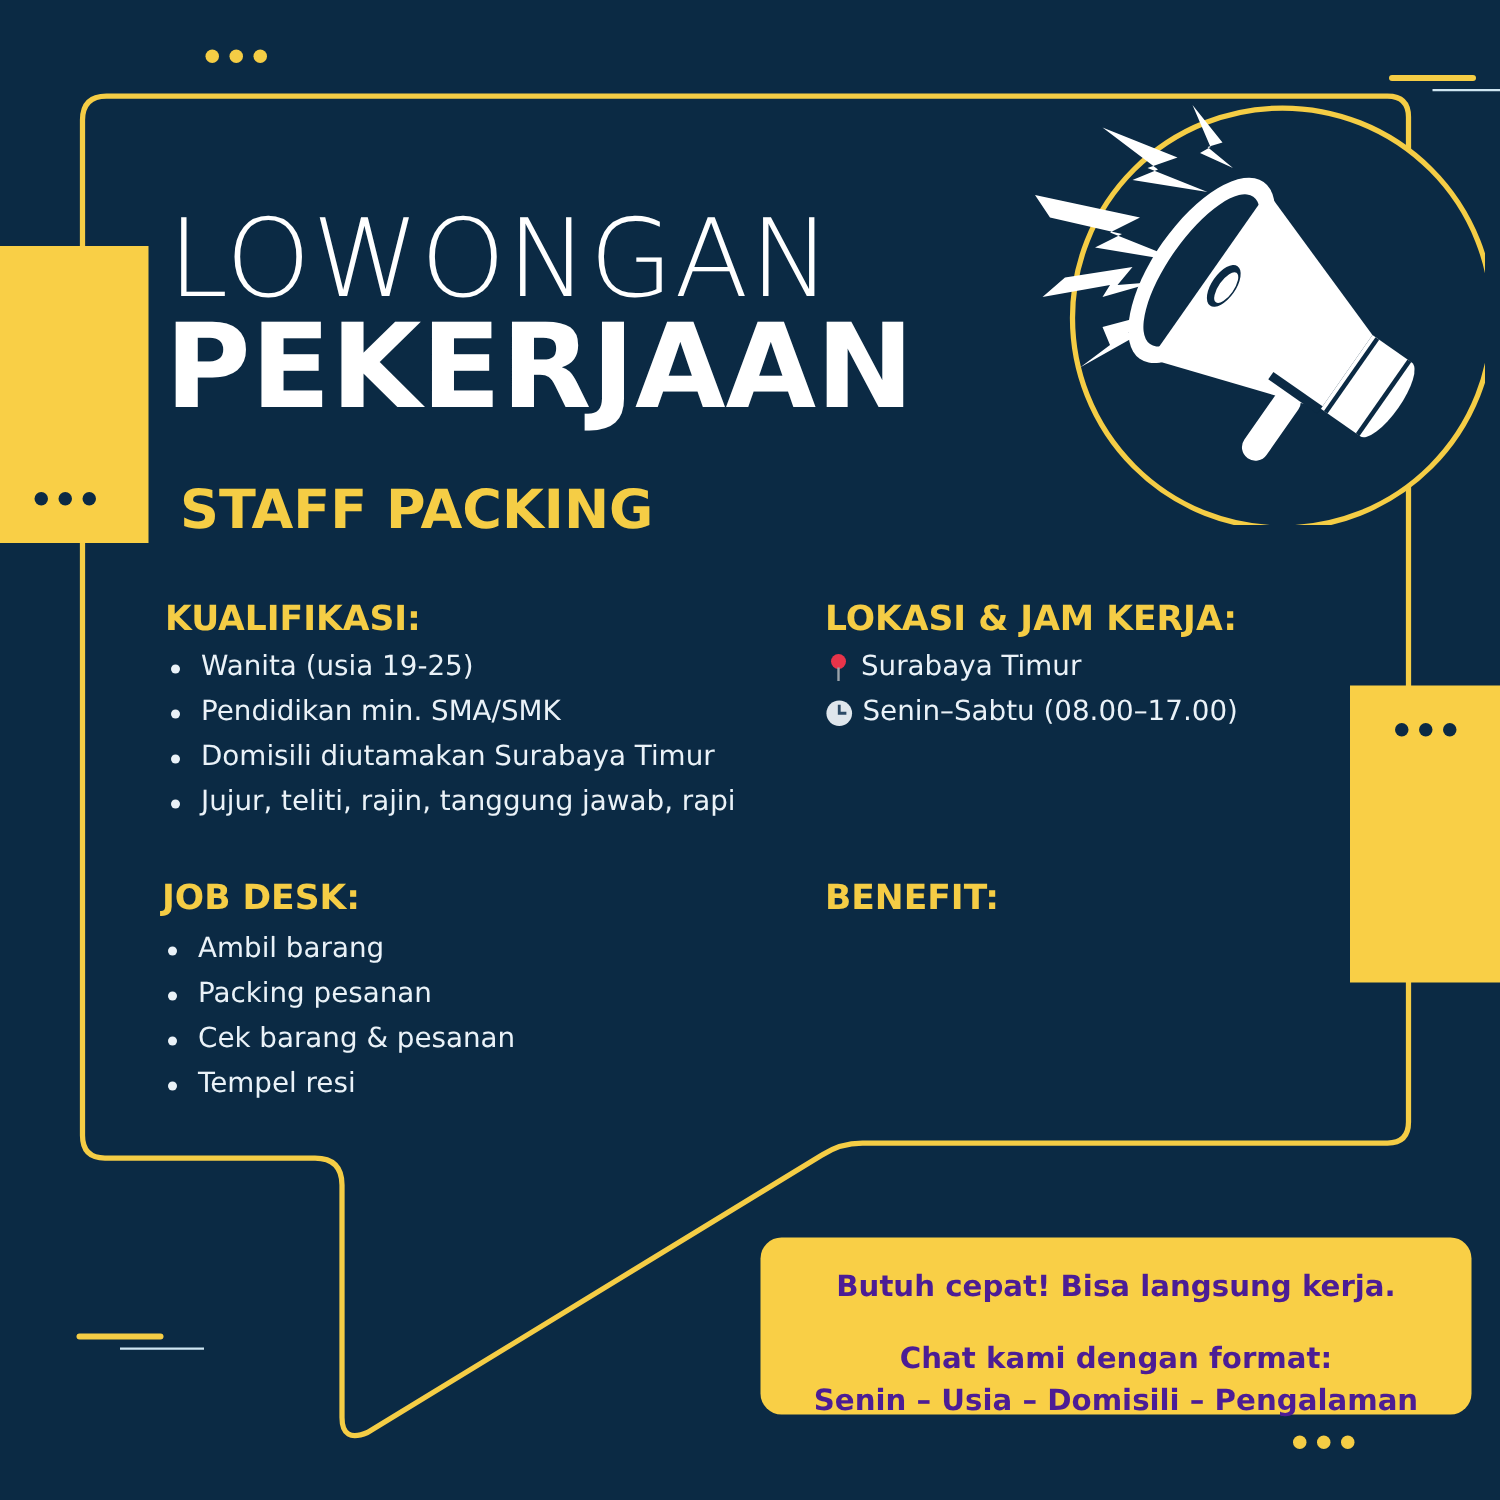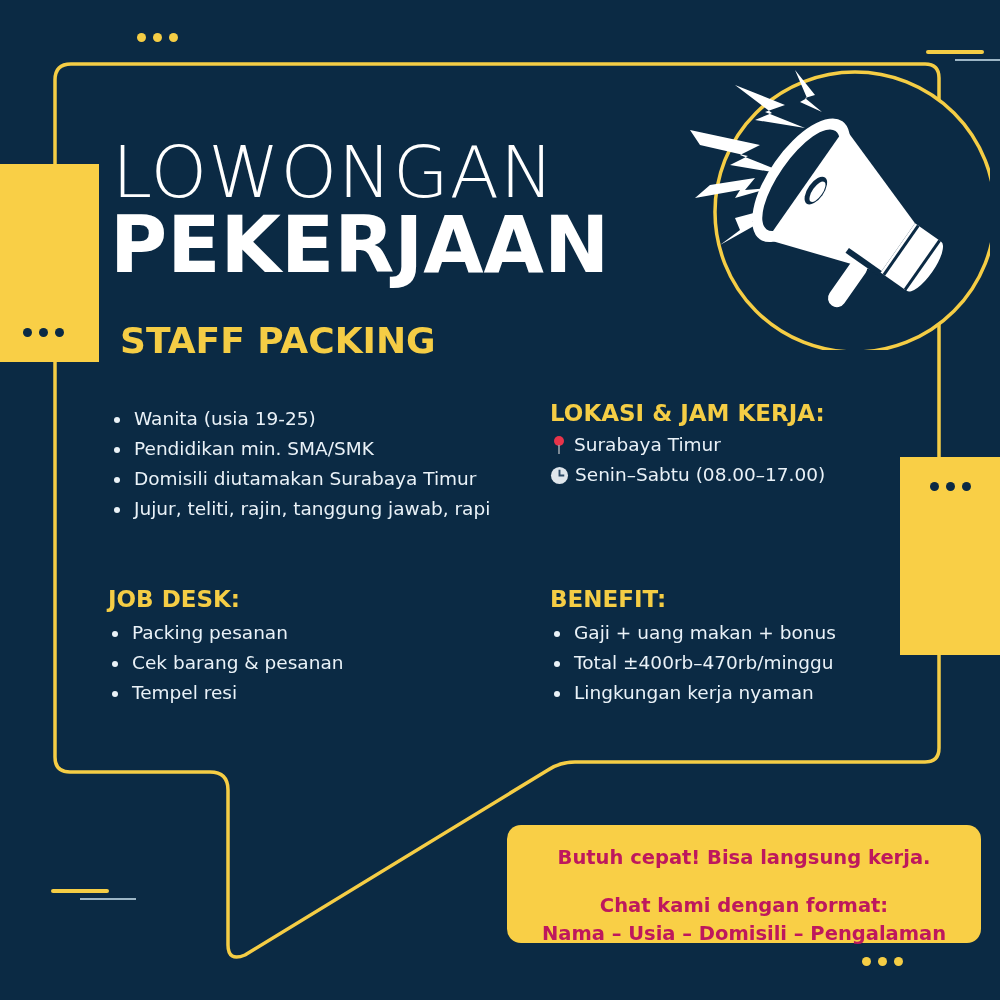--- a/index.html
+++ b/index.html
@@ -9,21 +9,21 @@
   .dots{position:absolute;display:flex;gap:7px;}
   .dots span{width:9px;height:9px;border-radius:50%;display:block;}
   .title1{left:112px;top:130px;color:#fff;font-size:72px;font-weight:300;letter-spacing:1px;font-family:"DejaVu Sans",sans-serif;transform:scaleX(1.0);}
   .title2{left:110px;top:200px;color:#fff;font-size:78px;font-weight:bold;letter-spacing:0px;font-family:"DejaVu Sans",sans-serif;}
   .subtitle{left:120px;top:320px;color:#f5cd45;font-size:36px;font-weight:bold;font-family:"DejaVu Sans",sans-serif;}
   .sec-h{color:#f5cd45;font-size:23px;font-weight:bold;}
   ul{margin:0;padding:0;list-style:none;}
   li{color:#eaf2f8;font-size:18.5px;line-height:30px;position:relative;padding-left:24px;white-space:nowrap;}
   li::before{content:"";position:absolute;left:4px;top:13px;width:6px;height:6px;border-radius:50%;background:#eaf2f8;}
   .info{color:#eaf2f8;font-size:18.5px;line-height:30px;white-space:nowrap;display:flex;align-items:center;gap:6px;}
-  .cta{left:507px;top:825px;width:474px;height:118px;background:#f9cf46;border-radius:14px;text-align:center;color:#be185d;font-weight:bold;}
+  .cta{left:507px;top:825px;width:474px;height:118px;background:#f9cf46;border-radius:14px;text-align:center;color:#4c1d95;font-weight:bold;}
   .cta div{font-size:19.5px;line-height:28px;}
 </style>
 </head>
 <body>
 
 <svg class="frame" viewBox="0 0 1000 1000">
   <path d="M55 80 Q55 64 71 64 L925 64 Q939 64 939 78 L939 748 Q939 762 925 762 L575 762 Q560 762 548 770 L245 955 Q228 962 228 945 L228 790 Q228 772 210 772 L70 772 Q55 772 55 757 Z" fill="none" stroke="#f5cd45" stroke-width="3.5" stroke-linejoin="round"></path>
 
   <line x1="928" y1="52" x2="982" y2="52" stroke="#f5cd45" stroke-width="4" stroke-linecap="round"></line>
   <line x1="955" y1="60" x2="1000" y2="60" stroke="#cfe6f2" stroke-width="1.5"></line>
@@ -80,20 +80,21 @@
     <rect x="10" y="30" width="18" height="55" rx="9" fill="#ffffff"></rect>
     <rect x="0" y="28" width="40" height="6" fill="#0b2a44"></rect>
   </g>
 </svg>
 
 <div class="abs title1">LOWONGAN</div>
 <div class="abs title2">PEKERJAAN</div>
 <div class="abs subtitle">STAFF PACKING</div>
 
 <div class="abs" style="left:110px;top:400px;">
+  <div class="sec-h">KUALIFIKASI:</div>
   <ul style="margin-top:4px;">
     <li>Wanita (usia 19-25)</li>
     <li>Pendidikan min. SMA/SMK</li>
     <li>Domisili diutamakan Surabaya Timur</li>
     <li>Jujur, teliti, rajin, tanggung jawab, rapi</li>
   </ul>
 </div>
 
 <div class="abs" style="left:550px;top:400px;">
   <div class="sec-h">LOKASI &amp; JAM KERJA:</div>
@@ -109,32 +110,28 @@
       <circle cx="10" cy="10" r="9" fill="#dfe6ec"></circle>
       <path d="M10 4 L10 10 L15 10" stroke="#2c4a66" stroke-width="2" fill="none"></path>
     </svg>
     <span>Senin–Sabtu (08.00–17.00)</span>
   </div>
 </div>
 
 <div class="abs" style="left:108px;top:586px;">
   <div class="sec-h">JOB DESK:</div>
   <ul style="margin-top:6px;">
+    <li>Ambil barang</li>
     <li>Packing pesanan</li>
     <li>Cek barang &amp; pesanan</li>
     <li>Tempel resi</li>
   </ul>
 </div>
 
 <div class="abs" style="left:550px;top:586px;">
   <div class="sec-h">BENEFIT:</div>
-  <ul style="margin-top:6px;">
-    <li>Gaji + uang makan + bonus</li>
-    <li>Total ±400rb–470rb/minggu</li>
-    <li>Lingkungan kerja nyaman</li>
-  </ul>
 </div>
 
 <div class="abs cta">
   <div style="margin-top:19px;">Butuh cepat! Bisa langsung kerja.</div>
   <div style="margin-top:20px;">Chat kami dengan format:</div>
-  <div>Nama – Usia – Domisili – Pengalaman</div>
+  <div>Senin – Usia – Domisili – Pengalaman</div>
 </div>
 
 </body></html>

